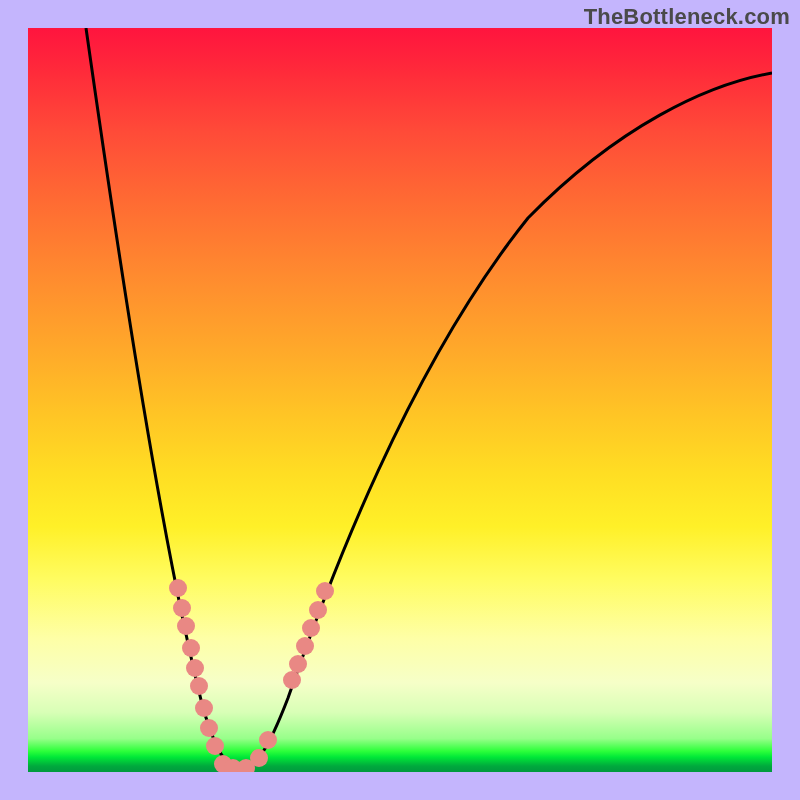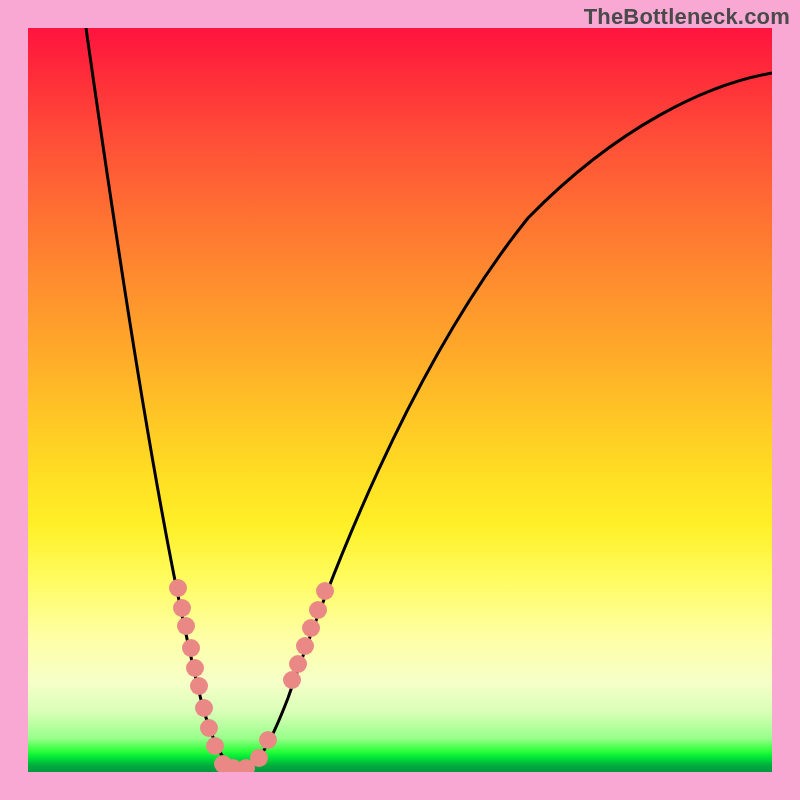--- a/index.html
+++ b/index.html
@@ -6,21 +6,21 @@
     margin: 0;
     padding: 0;
     width: 800px;
     height: 800px;
     overflow: hidden;
     font-family: Arial, Helvetica, sans-serif;
   }
   .outer {
     width: 800px;
     height: 800px;
-    background: #f9a8d4;
+    background: #c4b5fd;
     position: relative;
   }
   .watermark {
     position: absolute;
     top: 4px;
     right: 10px;
     color: #4a4a4a;
     font-size: 22px;
     font-weight: 600;
     letter-spacing: 0.2px;

